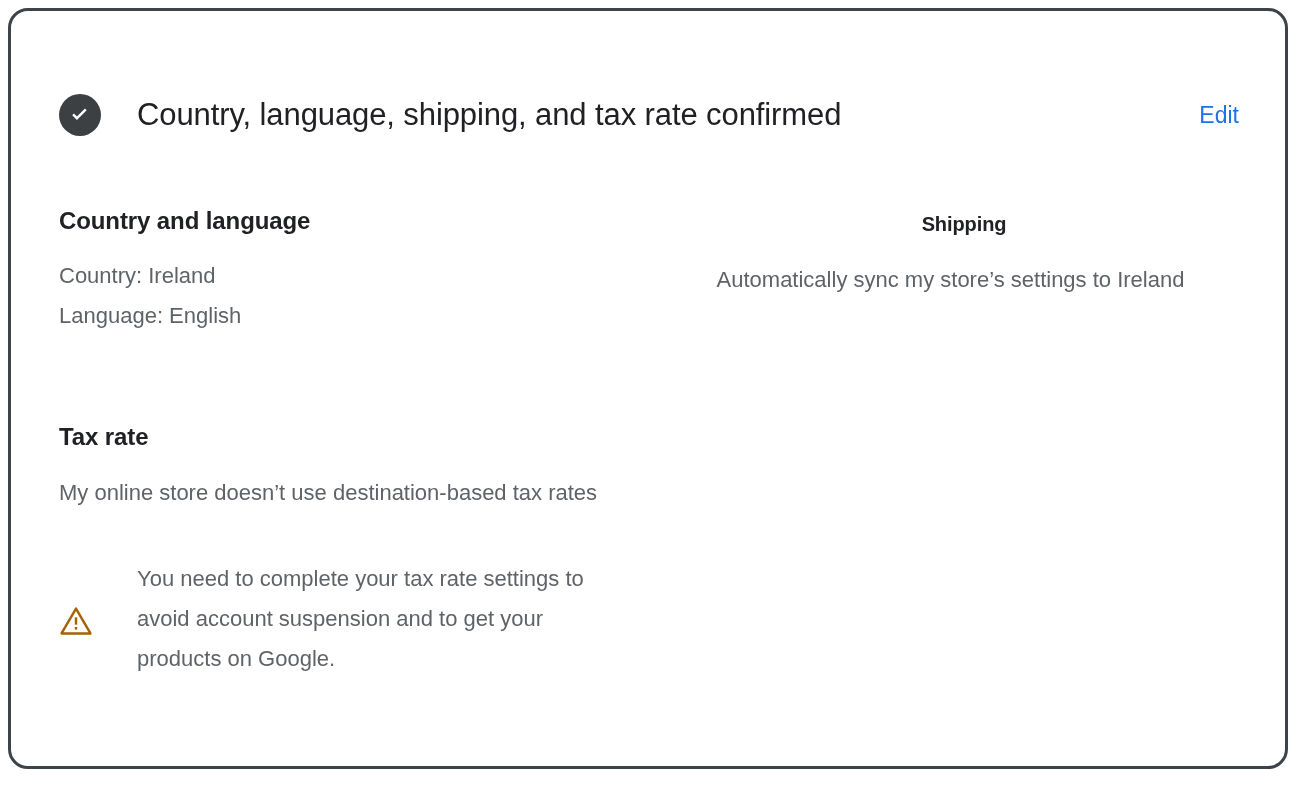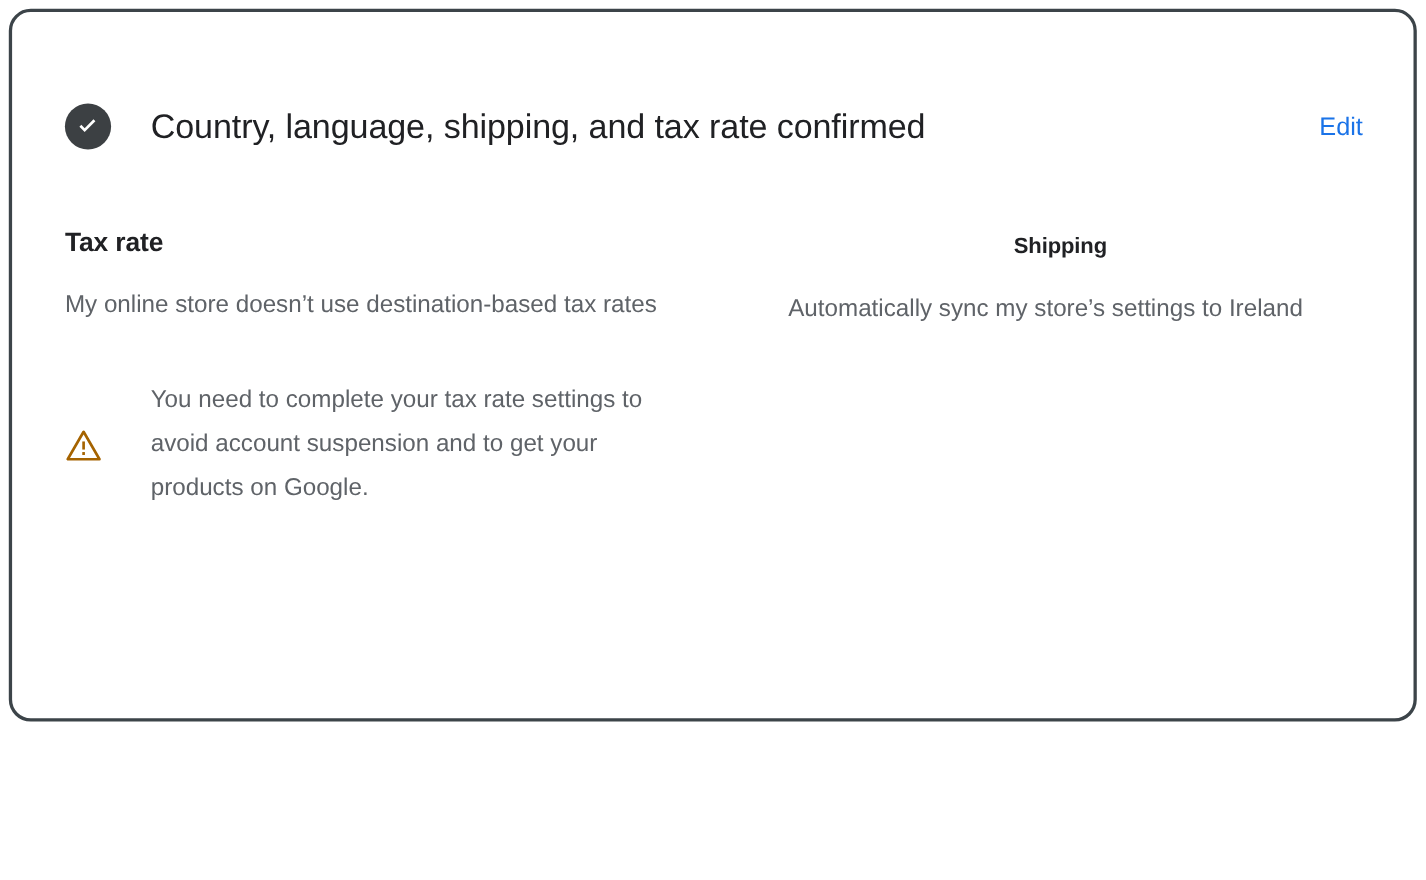--- a/index.html
+++ b/index.html
@@ -14,21 +14,21 @@
     font-family: "Liberation Sans", "DejaVu Sans", sans-serif;
     -webkit-font-smoothing: antialiased;
     overflow: hidden;
   }
 
   .viewport {
     position: absolute;
     left: 8px;
     top: 8px;
     width: 1280px;
-    height: 648px;
+    height: 761px;
     box-sizing: border-box;
     background: #ffffff;
     border: 3px solid #3c4449;
     border-radius: 20px;
     overflow: hidden;
   }
 
   .card-inner {
     position: absolute;
     left: 0;
@@ -160,20 +160,25 @@
         </svg>
       </div>
       <div class="header-title">Country, language, shipping, and tax rate confirmed</div>
       <a class="edit-link" href="#">Edit</a>
     </div>
 
     <div class="columns">
 
       <div class="col-left">
 
+        <div class="section">
+          <h2 class="heading-lg">Country and language</h2>
+          <p class="body-text">Country: Ireland</p>
+          <p class="body-text">Language: English</p>
+        </div>
 
         <div class="section">
           <h2 class="heading-lg">Tax rate</h2>
           <p class="body-text wrap">My online store doesn’t use destination-based tax rates</p>
 
           <div class="warning">
             <span class="warning-icon">
               <svg width="34" height="34" viewBox="0 0 24 24" aria-hidden="true">
                 <path d="M12 3.2 1.8 20.8h20.4L12 3.2z" fill="none" stroke="#a56300" stroke-width="1.7" stroke-linejoin="round"></path>
                 <rect x="11.15" y="9.4" width="1.7" height="5.2" fill="#a56300"></rect>

